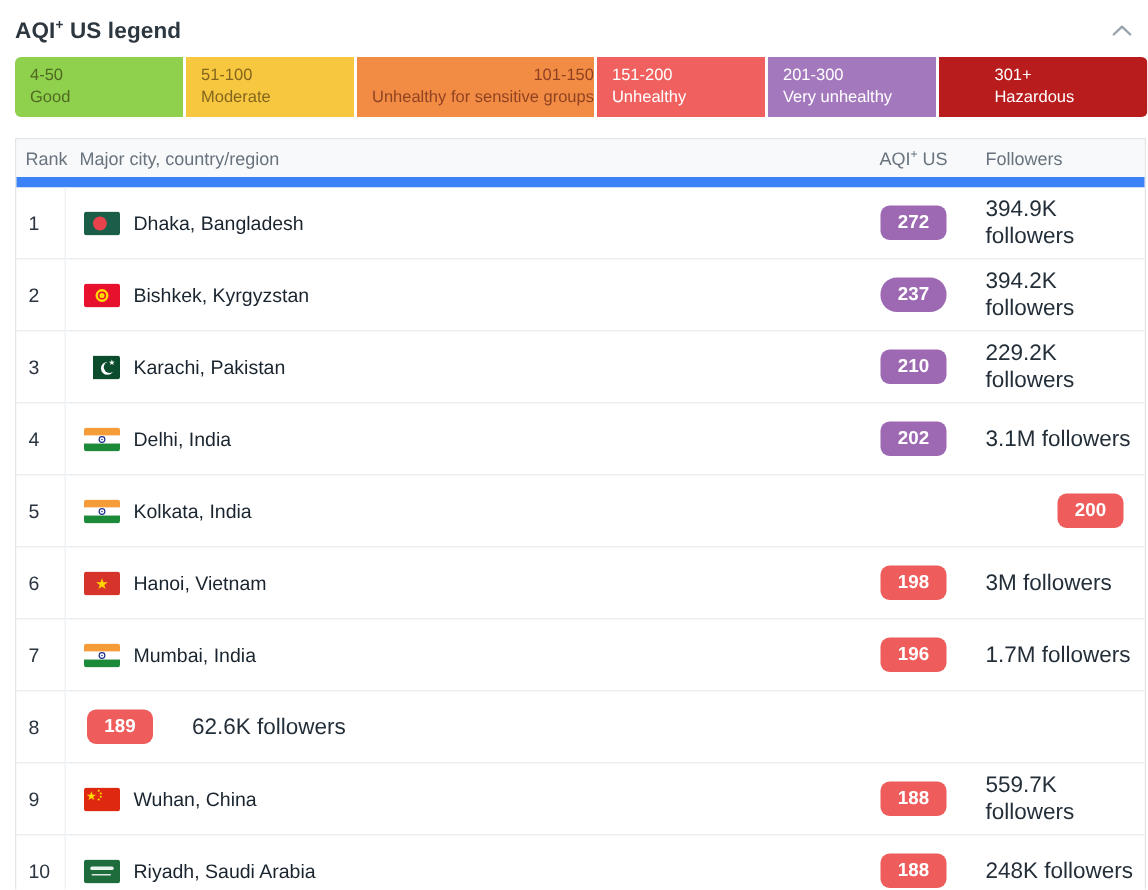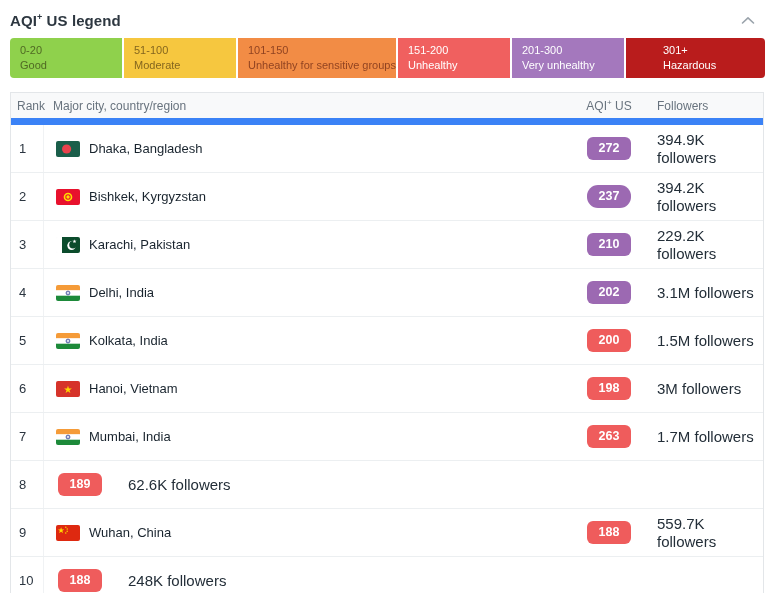--- a/index.html
+++ b/index.html
@@ -102,28 +102,28 @@
       <span>
         <svg width="14" height="9" viewBox="0 0 14 9" fill="none">
           <polyline points="1.5,7 7,1.8 12.5,7" stroke="#9aa3ab" stroke-width="1.6" fill="none" stroke-linecap="round" stroke-linejoin="round"></polyline>
         </svg>
       </span>
     </button>
   </div>
 
   <div class="legend-bar">
       <div class="legend-seg" style="background: rgb(143, 209, 76); color: rgba(40, 40, 10, 0.62);">
-    <span class="seg-range">0-20</span>
+    <span class="seg-range">4-50</span>
     <span class="seg-label">Good</span>
   </div>
       <div class="legend-seg" style="background: rgb(246, 199, 63); color: rgba(60, 40, 10, 0.62);">
     <span class="seg-range">51-100</span>
     <span class="seg-label">Moderate</span>
   </div>
-      <div class="legend-seg" style="background: rgb(242, 140, 69); color: rgba(80, 20, 10, 0.62);">
+      <div class="legend-seg" style="background: rgb(242, 140, 69); color: rgba(80, 20, 10, 0.62); text-align: right;">
     <span class="seg-range">101-150</span>
     <span class="seg-label">Unhealthy for sensitive groups</span>
   </div>
       <div class="legend-seg" style="background: rgb(240, 96, 95); color: rgb(255, 255, 255);">
     <span class="seg-range">151-200</span>
     <span class="seg-label">Unhealthy</span>
   </div>
       <div class="legend-seg" style="background: rgb(164, 120, 189); color: rgb(255, 255, 255);">
     <span class="seg-range">201-300</span>
     <span class="seg-label">Very unhealthy</span>
@@ -240,21 +240,20 @@
                 <rect y="10.7" width="24" height="5.3" fill="#1d8a3a"></rect>
                 <circle cx="12" cy="8" r="1.9" fill="none" stroke="#1c2e8a" stroke-width="0.8"></circle>
                 <circle cx="12" cy="8" r="0.5" fill="#1c2e8a"></circle>
               </svg>
             </span>
       <span class="city-name">Kolkata, India</span>
     </div>
     <div class="col-aqi">
             <span class="aqi-badge" style="background: rgb(239, 92, 92);">200</span>
           </div>
-    <div class="col-followers"><span class="followers-text">1.5M followers</span></div>
   </div>
         <div class="t-row">
     <div class="col-rank">
             <span class="rank-num">6</span>
           </div>
     <div class="col-city">
       <span class="flag">
               <svg viewBox="0 0 24 16">
                 <rect width="24" height="16" fill="#d6332a"></rect>
                 <text x="12" y="11.6" font-size="10" fill="#ffd600" text-anchor="middle">★</text>
@@ -277,21 +276,21 @@
                 <rect width="24" height="5.4" fill="#f59b38"></rect>
                 <rect y="5.4" width="24" height="5.3" fill="#ffffff"></rect>
                 <rect y="10.7" width="24" height="5.3" fill="#1d8a3a"></rect>
                 <circle cx="12" cy="8" r="1.9" fill="none" stroke="#1c2e8a" stroke-width="0.8"></circle>
                 <circle cx="12" cy="8" r="0.5" fill="#1c2e8a"></circle>
               </svg>
             </span>
       <span class="city-name">Mumbai, India</span>
     </div>
     <div class="col-aqi">
-            <span class="aqi-badge" style="background: rgb(239, 92, 92);">263</span>
+            <span class="aqi-badge" style="background: rgb(239, 92, 92);">196</span>
           </div>
     <div class="col-followers"><span class="followers-text">1.7M followers</span></div>
   </div>
         <div class="t-row">
     <div class="col-rank">
             <span class="rank-num">8</span>
           </div>
     <div class="col-aqi">
             <span class="aqi-badge" style="background: rgb(239, 92, 92);">189</span>
           </div>
@@ -316,20 +315,30 @@
     </div>
     <div class="col-aqi">
             <span class="aqi-badge" style="background: rgb(239, 92, 92);">188</span>
           </div>
     <div class="col-followers"><span class="followers-text">559.7K followers</span></div>
   </div>
         <div class="t-row">
     <div class="col-rank">
             <span class="rank-num">10</span>
           </div>
+    <div class="col-city">
+      <span class="flag">
+              <svg viewBox="0 0 24 16">
+                <rect width="24" height="16" fill="#1e6b3c"></rect>
+                <rect x="4.2" y="4.6" width="15.6" height="2.4" rx="1" fill="#ffffff" opacity="0.92"></rect>
+                <rect x="5" y="9.6" width="13" height="1.1" rx="0.5" fill="#ffffff" opacity="0.85"></rect>
+              </svg>
+            </span>
+      <span class="city-name">Riyadh, Saudi Arabia</span>
+    </div>
     <div class="col-aqi">
             <span class="aqi-badge" style="background: rgb(239, 92, 92);">188</span>
           </div>
     <div class="col-followers"><span class="followers-text">248K followers</span></div>
   </div>
       </div>
   </div>
 
 </div>
 

